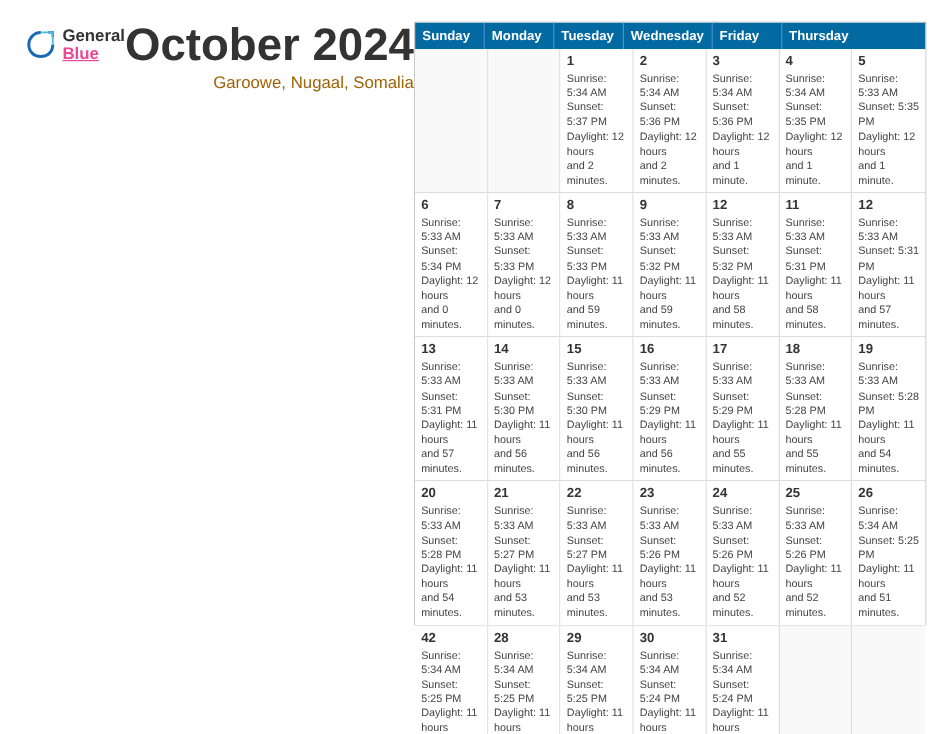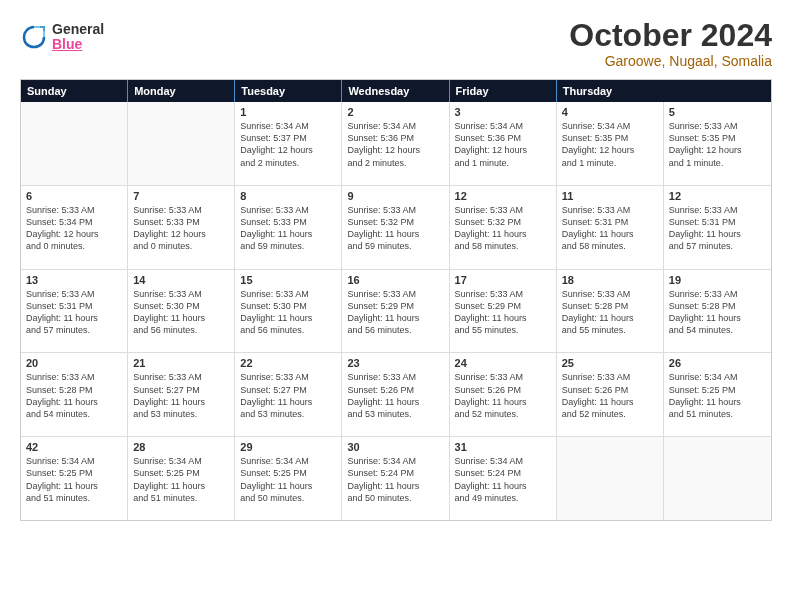--- a/index.html
+++ b/index.html
@@ -8,21 +8,21 @@
       height: 612px;
       font-family: Arial, sans-serif;
       background: #fff;
       overflow: hidden;
     }
     .page {
       width: 792px;
       height: 533px;
       padding: 18px 20px 12px 20px;
       display: flex;
-      flex-direction: column;
+      flex-direction: row;
     }
     .header {
       display: flex;
       justify-content: space-between;
       align-items: flex-start;
       margin-bottom: 10px;
     }
     .logo {
       display: flex;
       align-items: center;
@@ -46,40 +46,40 @@
     }
     .logo-icon {
       width: 28px;
       height: 28px;
       margin-right: 4px;
     }
     .title-block {
       text-align: right;
     }
     .title-block h1 {
-      font-size: 32px;
+      font-size: 38px;
       font-weight: bold;
       color: #333;
       line-height: 1.1;
     }
     .title-block h2 {
       font-size: 14px;
       font-weight: normal;
       color: #a16207;
     }
     .calendar {
       flex: 1;
       display: flex;
       flex-direction: column;
       border: 1px solid #ccc;
     }
     .cal-header {
       display: grid;
       grid-template-columns: repeat(7, 1fr);
-      background: #0f172a;
+      background: #0369a1;
     }
     .cal-header-cell {
       color: #fff;
       font-size: 11px;
       font-weight: bold;
       padding: 5px 6px;
       border-right: 1px solid #4a90d0;
       text-align: left;
     }
     .cal-header-cell:last-child { border-right: none; }

